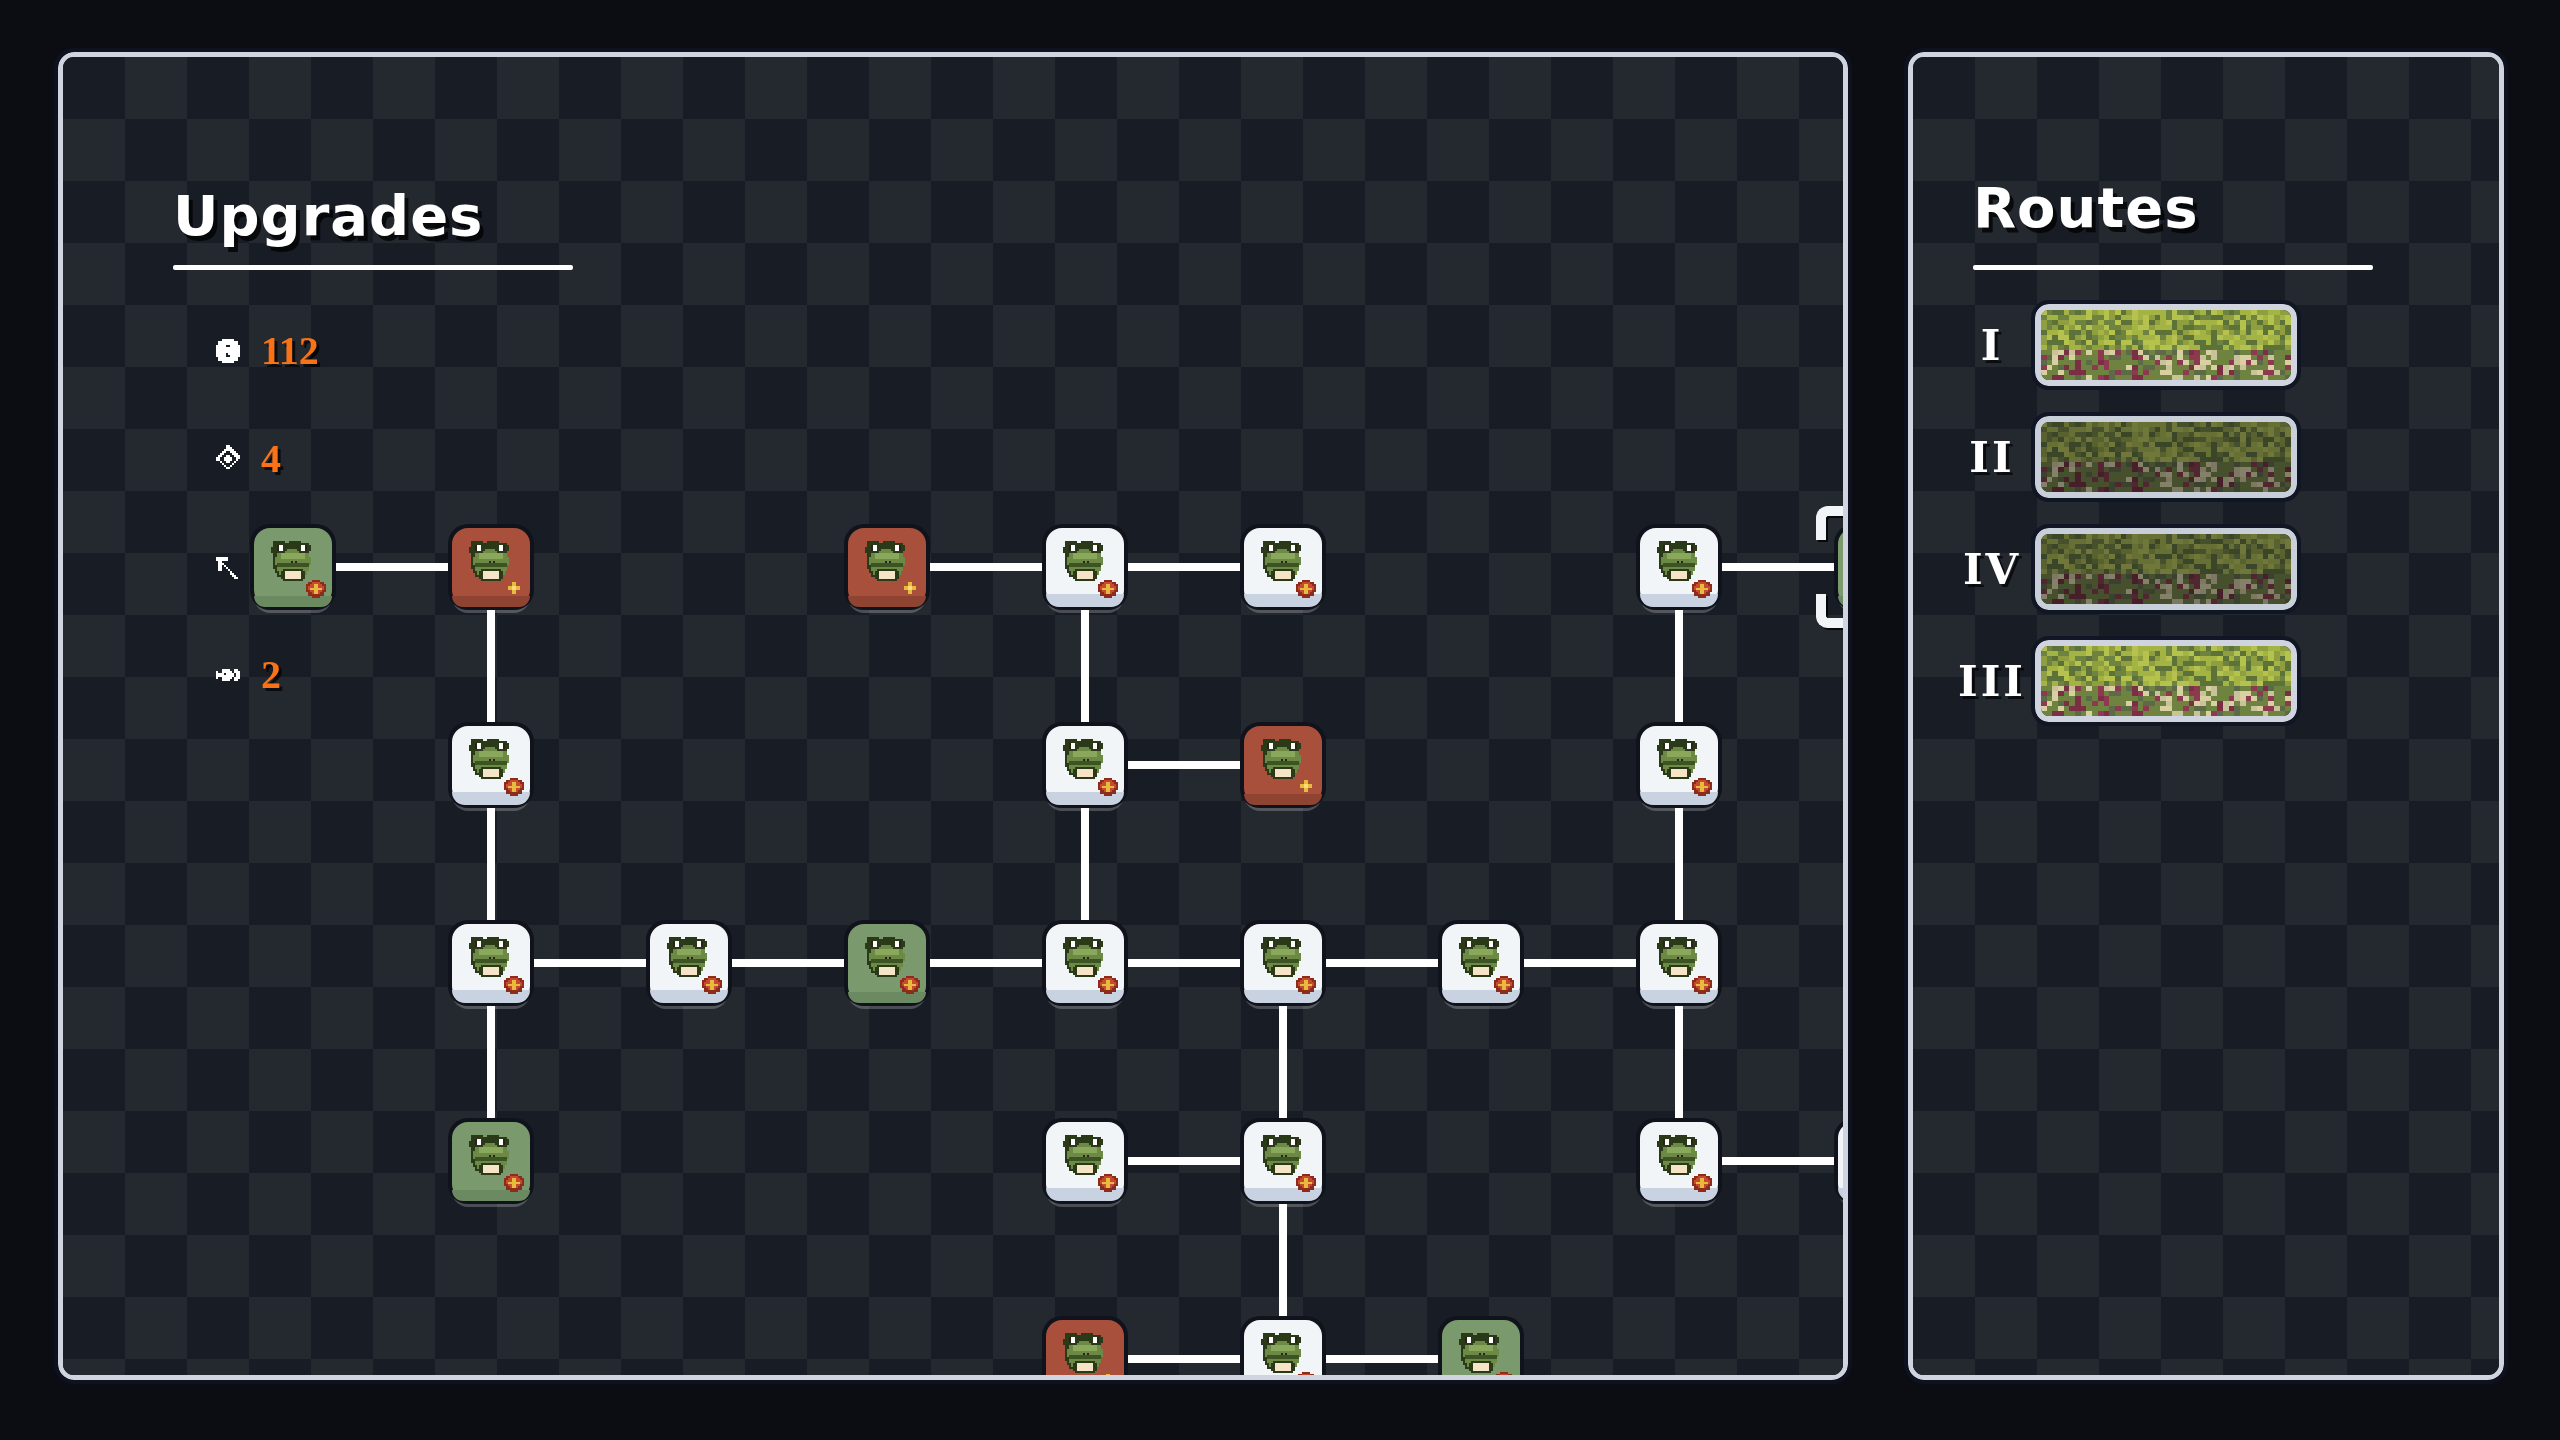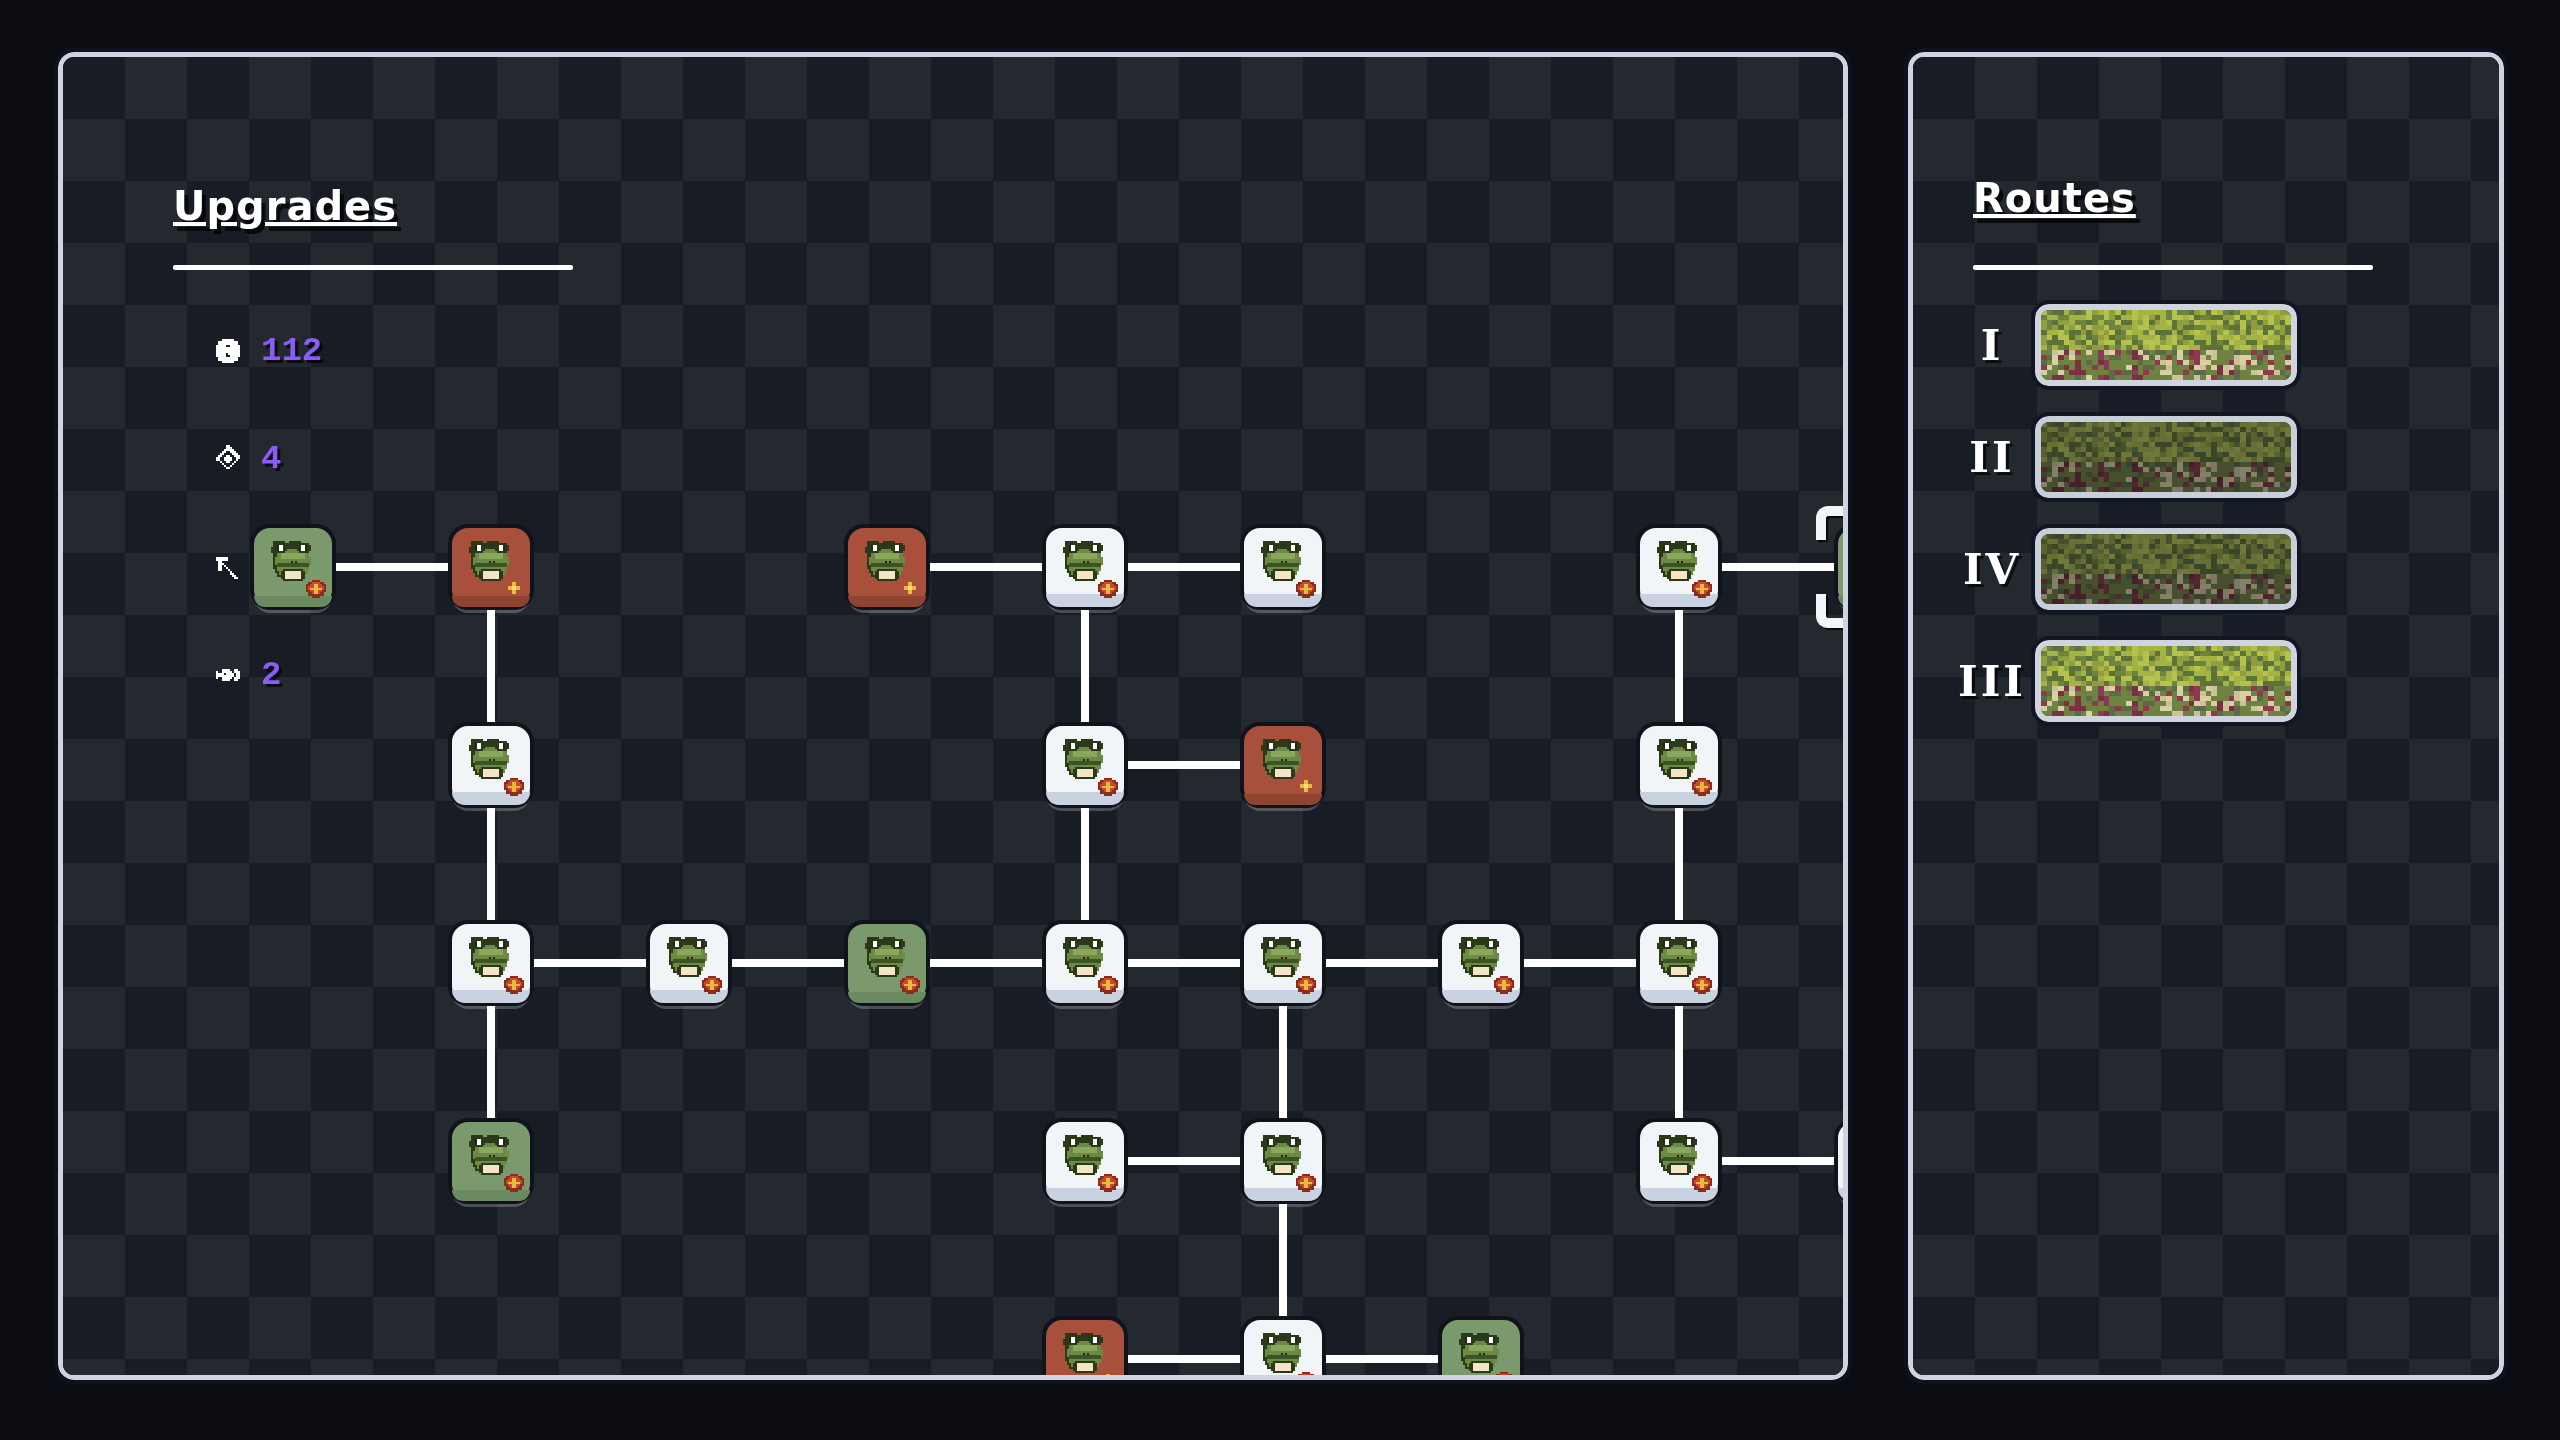--- a/index.html
+++ b/index.html
@@ -45,25 +45,24 @@
   }
 
   .panel-inner{ position:relative; width:100%; height:100%; }
 
   
   .heading{
     position:absolute;
     color:#ffffff;
     font-family:"DejaVu Sans", sans-serif;
     font-weight:bold;
-    font-size:40px;
+    font-size:56px;
     letter-spacing:1px;
     text-shadow:4px 5px 0 rgba(0,0,0,.75);
     white-space:nowrap;
-    text-decoration:underline;
   }
   .heading-rule{
     position:absolute;
     height:5px; background:#ffffff;
     border-radius:2px;
   }
 
   #upg-title{ left:110px; top:126px; }
   #upg-rule{ left:110px; top:208px; width:400px; }
   #rt-title{ left:60px; top:118px; }
@@ -74,23 +73,23 @@
   .stat-row{
     display:flex; align-items:center;
     height:52px; margin-bottom:56px;
   }
   .stat-icon{
     width:34px; height:34px; margin-right:16px;
     display:flex; align-items:center; justify-content:center;
     flex:0 0 34px;
   }
   .stat-value{
-    color:#8b5cf6; font-weight:bold; font-size:34px;
+    color:#f97316; font-weight:bold; font-size:40px;
     text-shadow:3px 3px 0 rgba(0,0,0,.7);
-    font-family:Liberation Mono, monospace;
+    font-family:Liberation Serif, serif;
     line-height:1;
   }
 
   
   #graph{ position:absolute; inset:0; }
   #edges{ position:absolute; inset:0; pointer-events:none; }
 
   .node{
     position:absolute;
     width:78px; height:78px;

